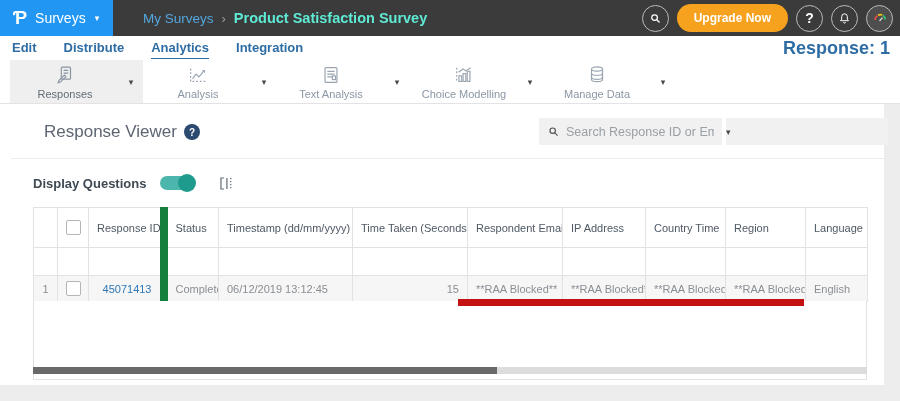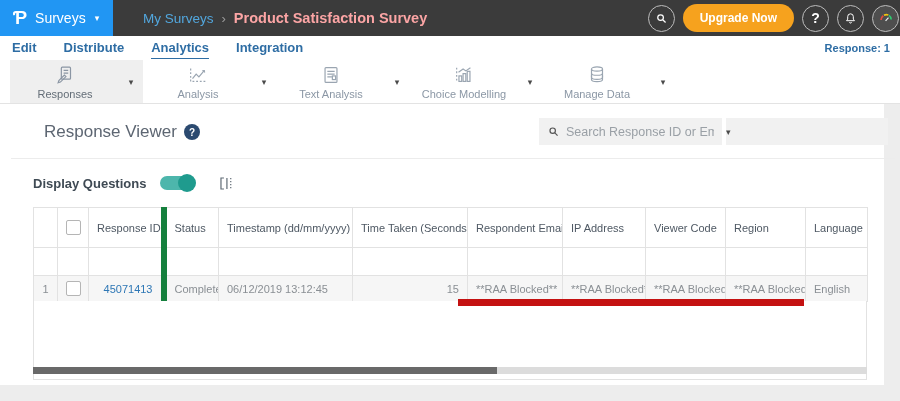--- a/index.html
+++ b/index.html
@@ -11,32 +11,32 @@
   }
   
   .topbar { position:absolute; top:0; left:0; width:900px; height:36px; background:#3b3b3b; display:flex; align-items:center; }
   .logo-block { width:113px; height:36px; background:#2196f3; display:flex; align-items:center; padding-left:13px; gap:8px; color:#fff; cursor:pointer; }
   .logo-glyph { font-size:18px; font-weight:bold; line-height:1; }
   .menu-label { font-size:14px; }
   .caret-w { font-size:9px; color:#fff; margin-left:1px; }
   .breadcrumb { display:flex; align-items:center; gap:8px; margin-left:30px; }
   .bc-parent { color:#52a7de; font-size:13.5px; cursor:pointer; }
   .bc-sep { color:#9a9a9a; font-size:13px; }
-  .bc-current { color:#fca5a5; font-size:14.5px; font-weight:600; }
-  .topbar-right { margin-left:auto; display:flex; align-items:center; gap:8px; padding-right:1px; }
+  .bc-current { color:#5eead4; font-size:14.5px; font-weight:600; }
+  .topbar-right { margin-left:auto; display:flex; align-items:center; gap:8px; padding-right:7px; }
   .circle-btn { width:27px; height:27px; border:1.5px solid #bcbcbc; border-radius:50%; display:flex; align-items:center; justify-content:center; color:#fff; cursor:pointer; flex:none; }
   .circle-btn svg { display:block; }
   .help-glyph { font-size:14px; font-weight:bold; color:#fff; }
   .upgrade-btn { background:#f6a21e; color:#fff; font-size:12px; font-weight:bold; border:none; border-radius:14px; padding:7px 17px; cursor:pointer; }
   .avatar { background:#4e4e4e; overflow:hidden; }
   
   .tabbar { position:absolute; top:36px; left:0; width:900px; height:24px; background:#fff; display:flex; align-items:center; padding:0 10px 0 12px; gap:27px; }
   .tab { font-size:13px; font-weight:700; color:#2e6da4; cursor:pointer; line-height:20px; }
   .tab.active { border-bottom:1px solid #2e6da4; }
-  .response-count { margin-left:auto; font-size:11px; font-weight:700; color:#2e6da4; }
+  .response-count { margin-left:auto; font-size:18px; font-weight:700; color:#2e6da4; }
   
   .toolbar { position:absolute; top:60px; left:0; width:900px; height:44px; background:#fff; border-bottom:1px solid #e3e3e3; display:flex; padding-left:10px; }
   .tool-group { width:133px; display:flex; height:43px; }
   .tool-group.active { background:#efefef; }
   .tool-main { width:110px; display:flex; flex-direction:column; align-items:center; justify-content:center; gap:2px; cursor:pointer; }
   .tool-icon svg { display:block; }
   .tool-label { font-size:11px; color:#8b97a5; white-space:nowrap; }
   .tool-group.active .tool-label { color:#636d77; }
   .tool-caret { width:22px; display:flex; align-items:center; justify-content:center; font-size:9px; color:#4a4a4a; cursor:pointer; }
   
@@ -54,21 +54,21 @@
   .allresp-caret { font-size:9px; color:#4a4a4a; padding-right:9px; }
   
   .controls-row { position:absolute; top:56px; left:0; width:884px; height:46px; display:flex; align-items:center; padding-left:33px; gap:14px; }
   .dq-label { font-size:13px; font-weight:600; color:#3f4a54; }
   .toggle { position:relative; width:34px; height:14px; border-radius:7px; background:#4db6ac; cursor:pointer; flex:none; }
   .toggle-knob { position:absolute; right:-2px; top:-2px; width:18px; height:18px; border-radius:50%; background:#1f9b8e; }
   .freeze-btn { margin-left:10px; cursor:pointer; display:flex; align-items:center; }
   
   .resp-table { position:absolute; top:103px; left:33px; width:834px; border-collapse:collapse; table-layout:fixed; background:#fff; }
   .resp-table th, .resp-table td { border:1px solid #e2e2e2; padding:0 8px; white-space:nowrap; overflow:hidden; }
-  .resp-table th:nth-child(3), .resp-table td:nth-child(3) { border-right:6px solid #15803d; }
+  .resp-table th:nth-child(3), .resp-table td:nth-child(3) { border-right:8px solid #15803d; }
   .resp-table thead th { height:40px; font-size:11px; font-weight:400; color:#4e5863; text-align:left; background:#fff; }
   .resp-table .filter-row td { height:28px; background:#fff; }
   .resp-table .data-row td { height:26px; font-size:11px; color:#8a8f94; background:#f6f6f6; }
   .rownum { text-align:center; color:#9a9a9a; font-size:11px; }
   .cb-cell { text-align:center; }
   input[type="checkbox"] { appearance:none; -webkit-appearance:none; width:15px; height:15px; border:1px solid #b5b5b5; border-radius:2px; background:#fff; vertical-align:middle; cursor:pointer; }
   .id-cell { text-align:right; color:#2e77b5 !important; cursor:pointer; }
   .num-cell { text-align:right; }
   .table-filler { position:absolute; top:197px; left:33px; width:834px; height:79px; border-left:1px solid #e2e2e2; border-right:1px solid #e2e2e2; border-bottom:1px solid #e2e2e2; background:#fff; }
   .hscroll-track { position:absolute; top:263px; left:33px; width:834px; height:7px; background:#dcdcdc; cursor:pointer; }
@@ -249,21 +249,21 @@
         <th></th>
         <th class="cb-cell">
           <input type="checkbox" style="">
         </th>
         <th><span>Response ID</span></th>
         <th><span>Status</span></th>
         <th><span>Timestamp (dd/mm/yyyy)</span></th>
         <th><span>Time Taken (Seconds)</span></th>
         <th><span>Respondent Email</span></th>
         <th><span>IP Address</span></th>
-        <th><span>Viewer Code</span></th>
+        <th><span>Country Time</span></th>
         <th><span>Region</span></th>
         <th><span>Language</span></th>
       </tr>
       <tr class="filter-row">
         <td></td>
         <td></td>
         <td></td>
         <td></td>
         <td></td>
         <td></td>

